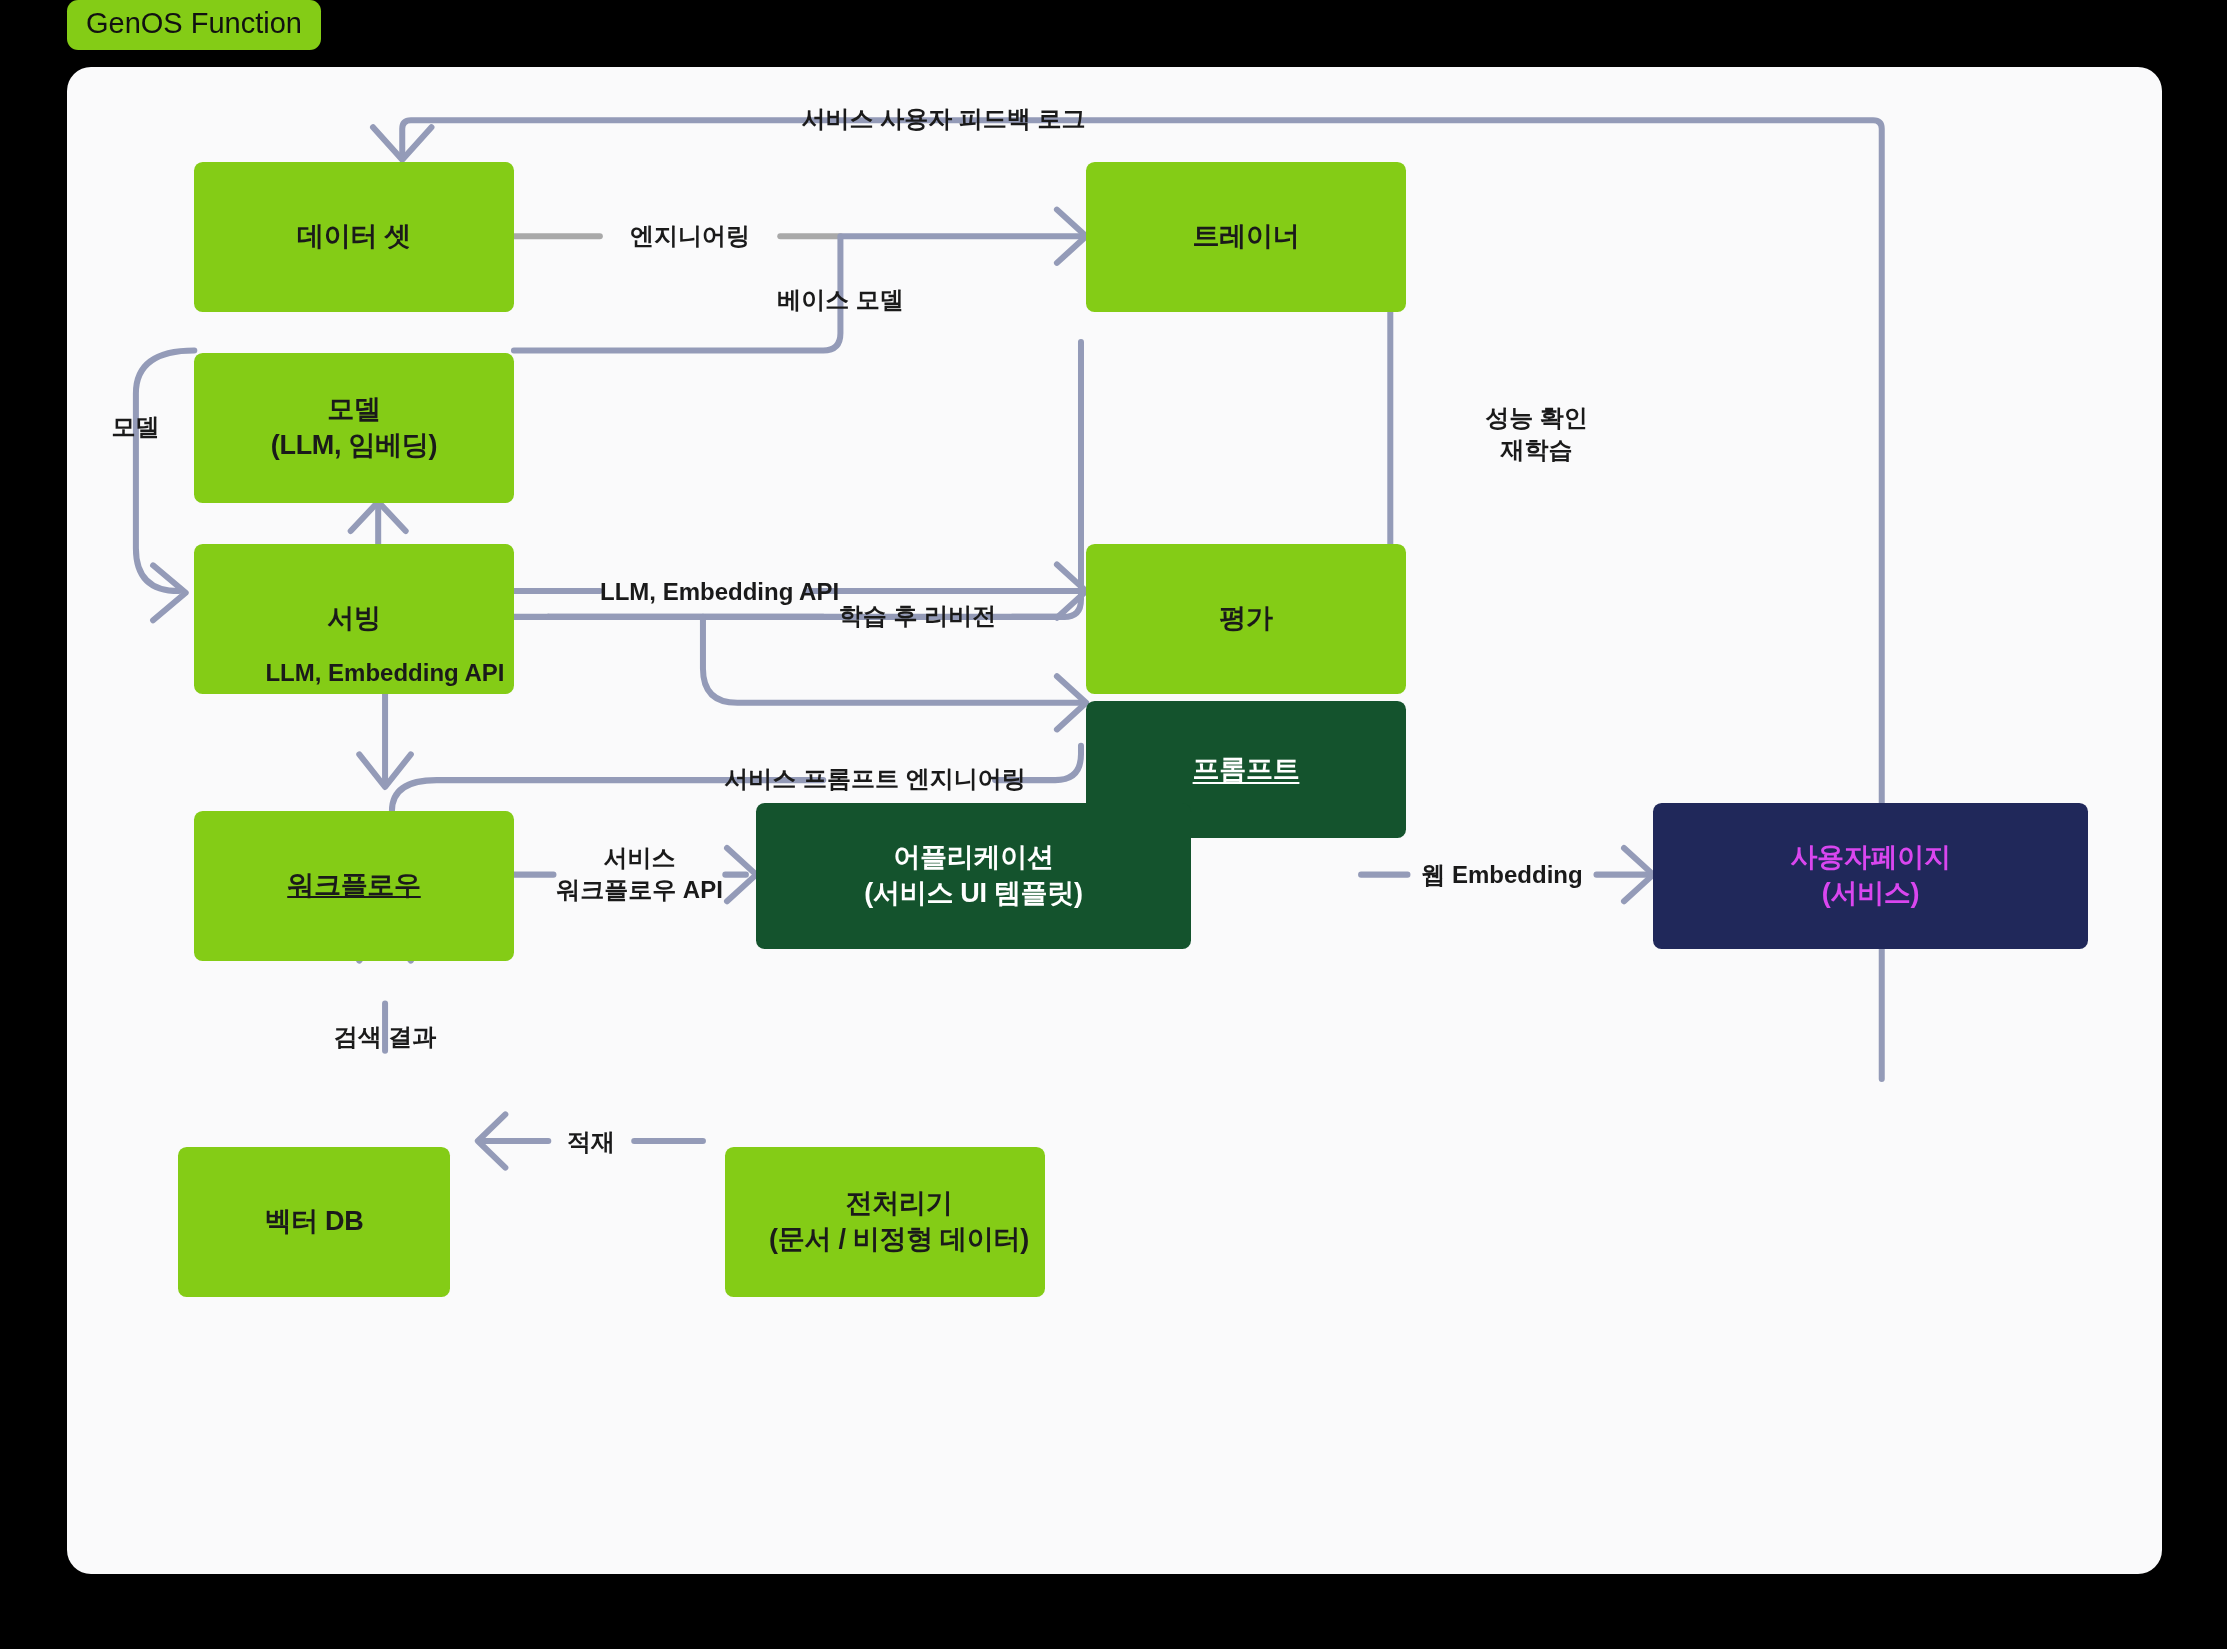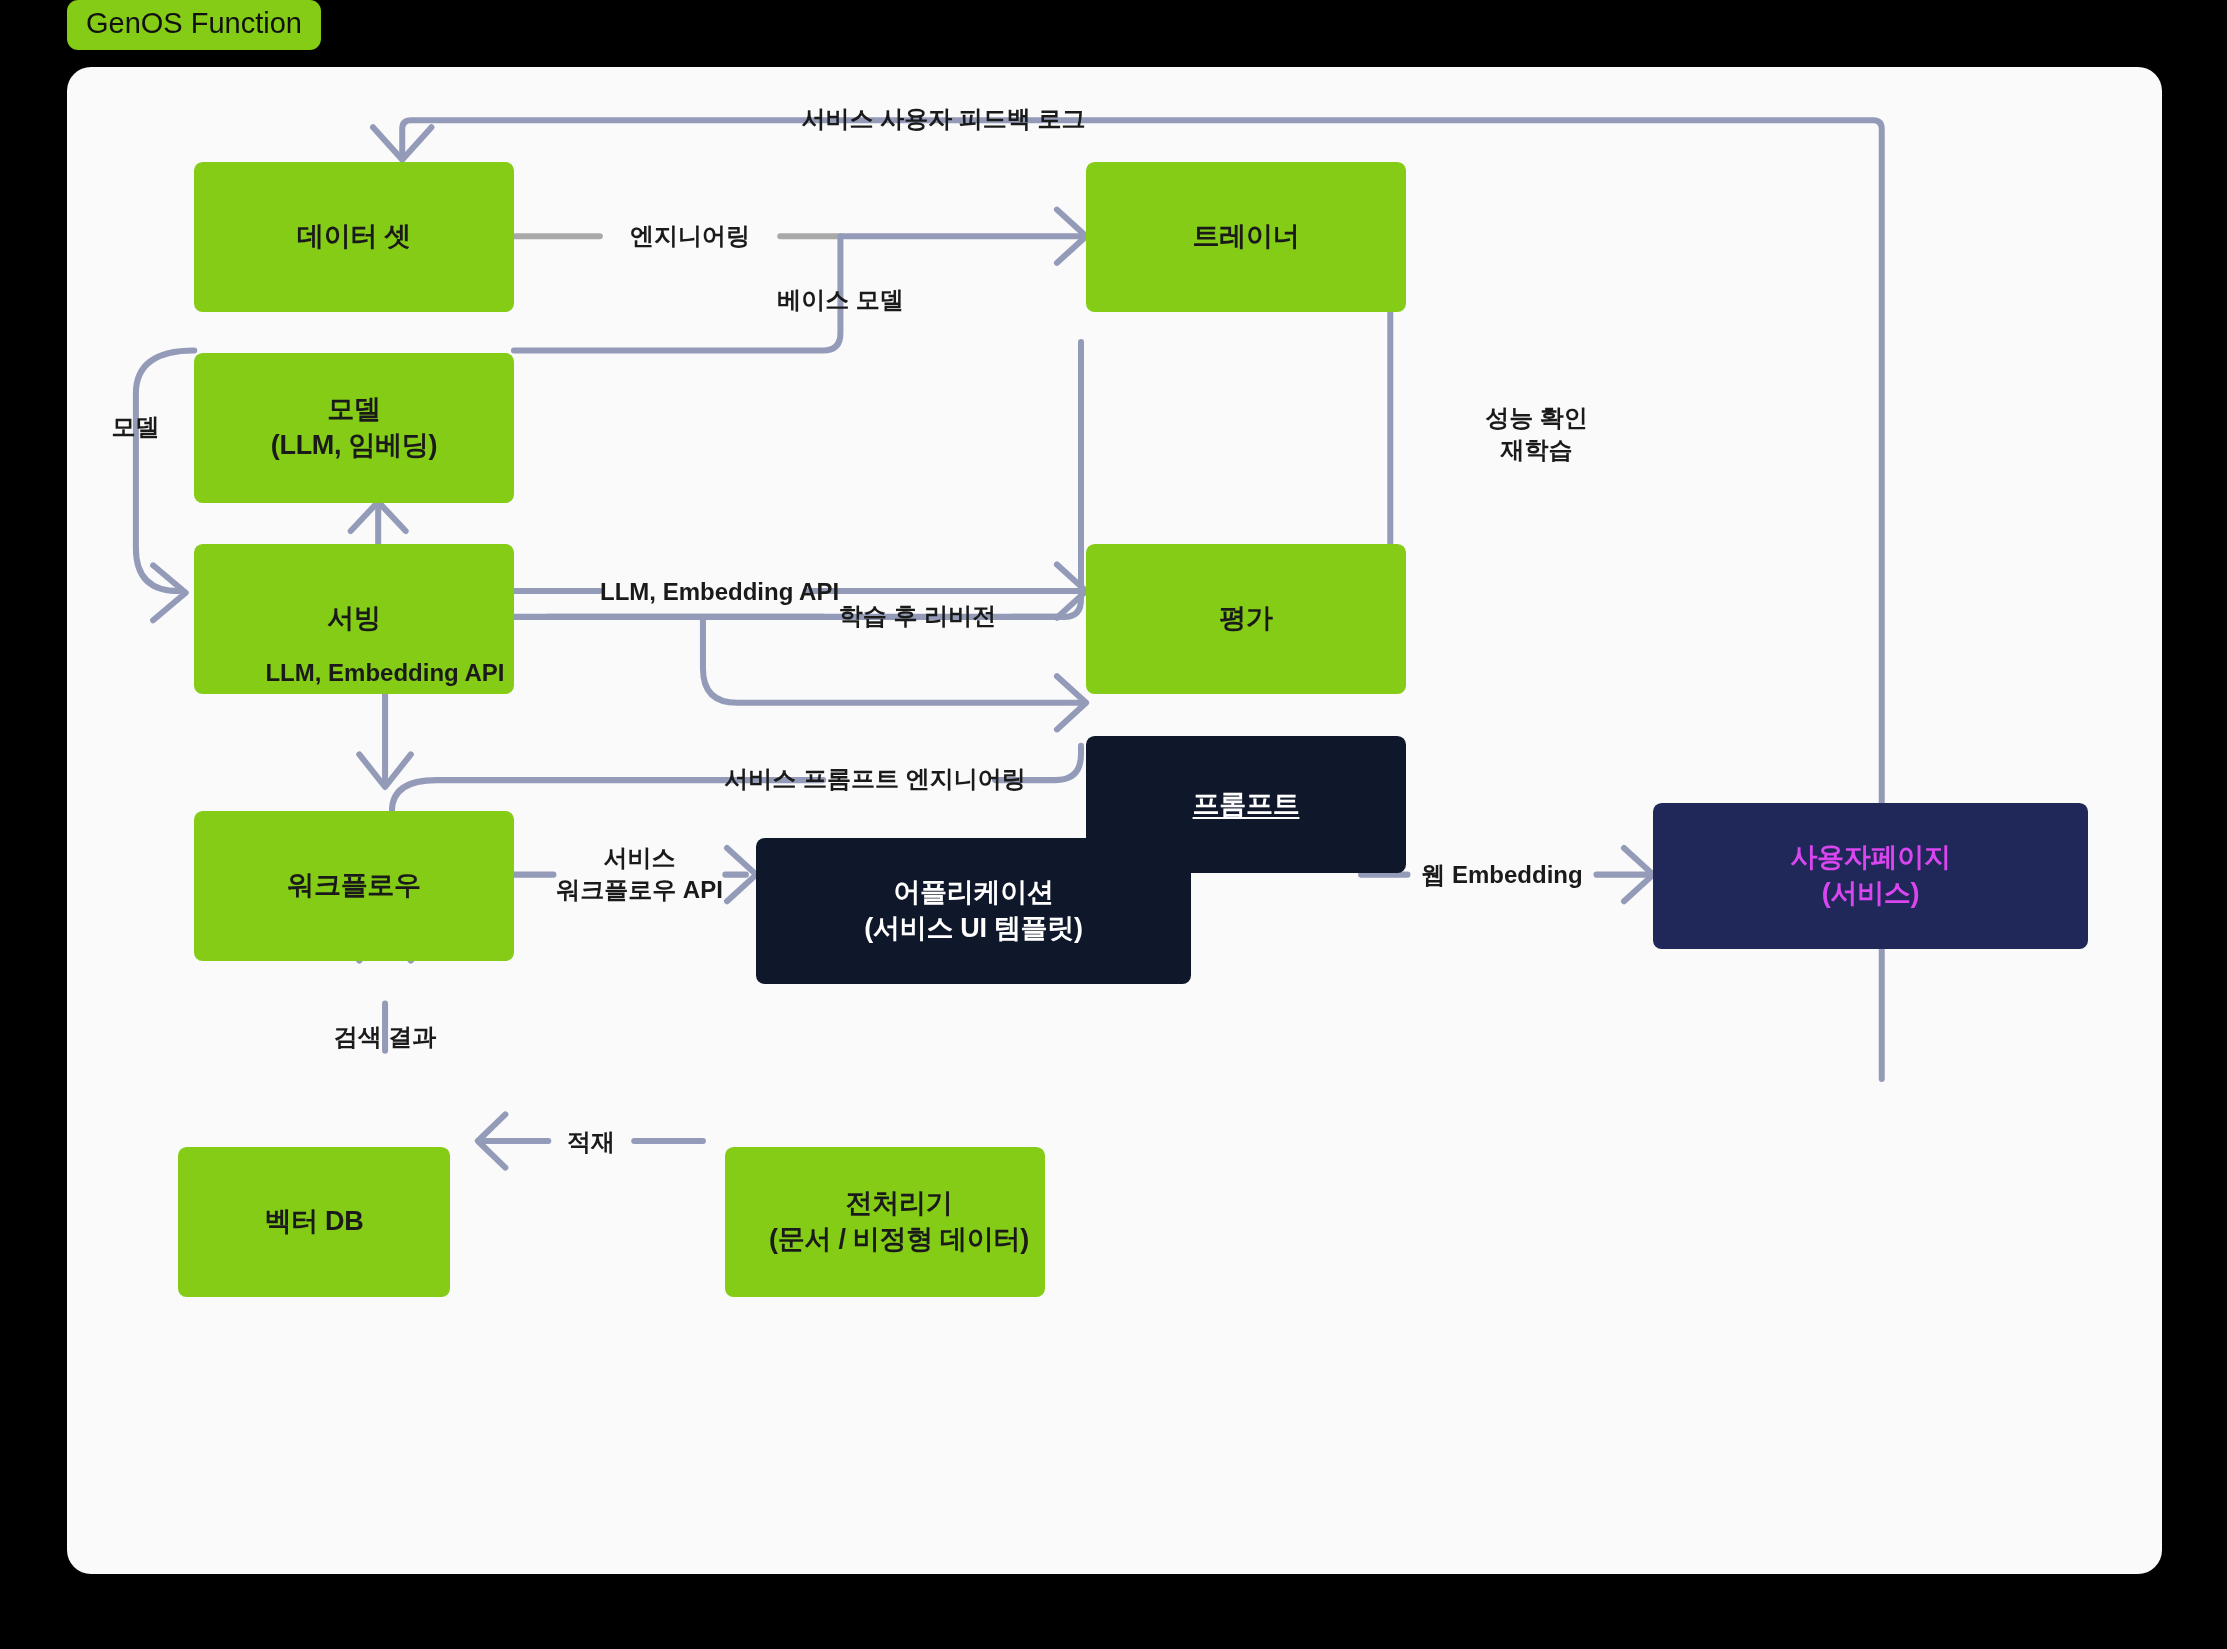--- a/index.html
+++ b/index.html
@@ -38,21 +38,21 @@
     display: flex; flex-direction: column;
     align-items: center; justify-content: center;
     text-align: center;
     line-height: 1.32;
     font-weight: 700;
     font-size: 27px;
     letter-spacing: -0.3px;
   }
   .node .l2 { font-size: 27px; font-weight: 700; }
   .node.light { background: #84cc16; color: #1a1a1a; }
-  .node.mid   { background: #0f172a; color: #ffffff; margin-top: 35px; }
+  .node.mid   { background: #14532d; color: #ffffff; }
   .node.dark  { background: #20285a; color: #d946ef; }
   .node.underline-label > span:first-child { text-decoration: underline; text-underline-offset: 4.3px; }
 
   
   .elabel {
     position: absolute;
     font-size: 24px; font-weight: 700; color: #1a1a1a;
     white-space: nowrap; line-height: 1.35;
     text-align: center;
   }
@@ -133,21 +133,21 @@
 
     <div class="node light" style="left:127px; top:286px; width:320px; height:150px;">
       <span>모델</span>
       <span class="l2">(LLM, 임베딩)</span>
     </div>
 
     <div class="node light" style="left:127px; top:477px; width:320px; height:150px;">
       <span>서빙</span>
     </div>
 
-    <div class="node light" style="left:127px; top:744px; width:320px; height:150px;">
+    <div class="node light" style="left:127px; top:744px; width:320px; height:150px;text-decoration:underline;">
       <span>워크플로우</span>
     </div>
 
     <div class="node light" style="left:111px; top:1080px; width:272px; height:150px;">
       <span>벡터 DB</span>
     </div>
 
     <div class="node light" style="left:658px; top:1080px; width:320px; height:150px;padding-left:28px;">
       <span>전처리기</span>
       <span class="l2">(문서 / 비정형 데이터)</span>

